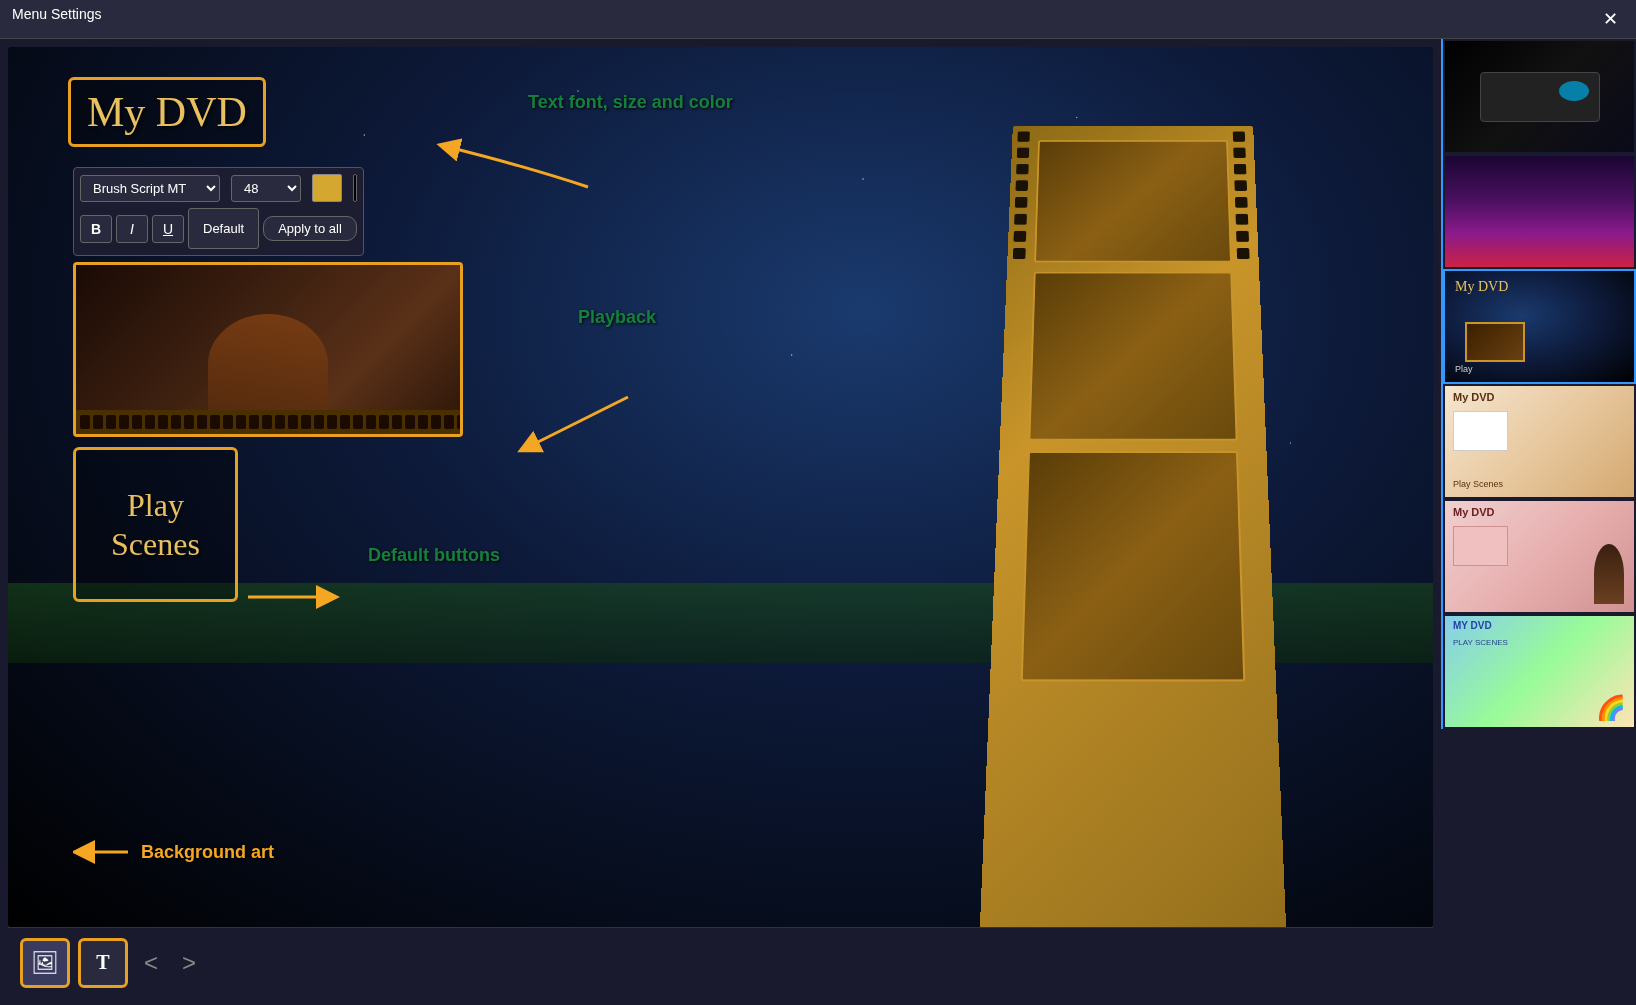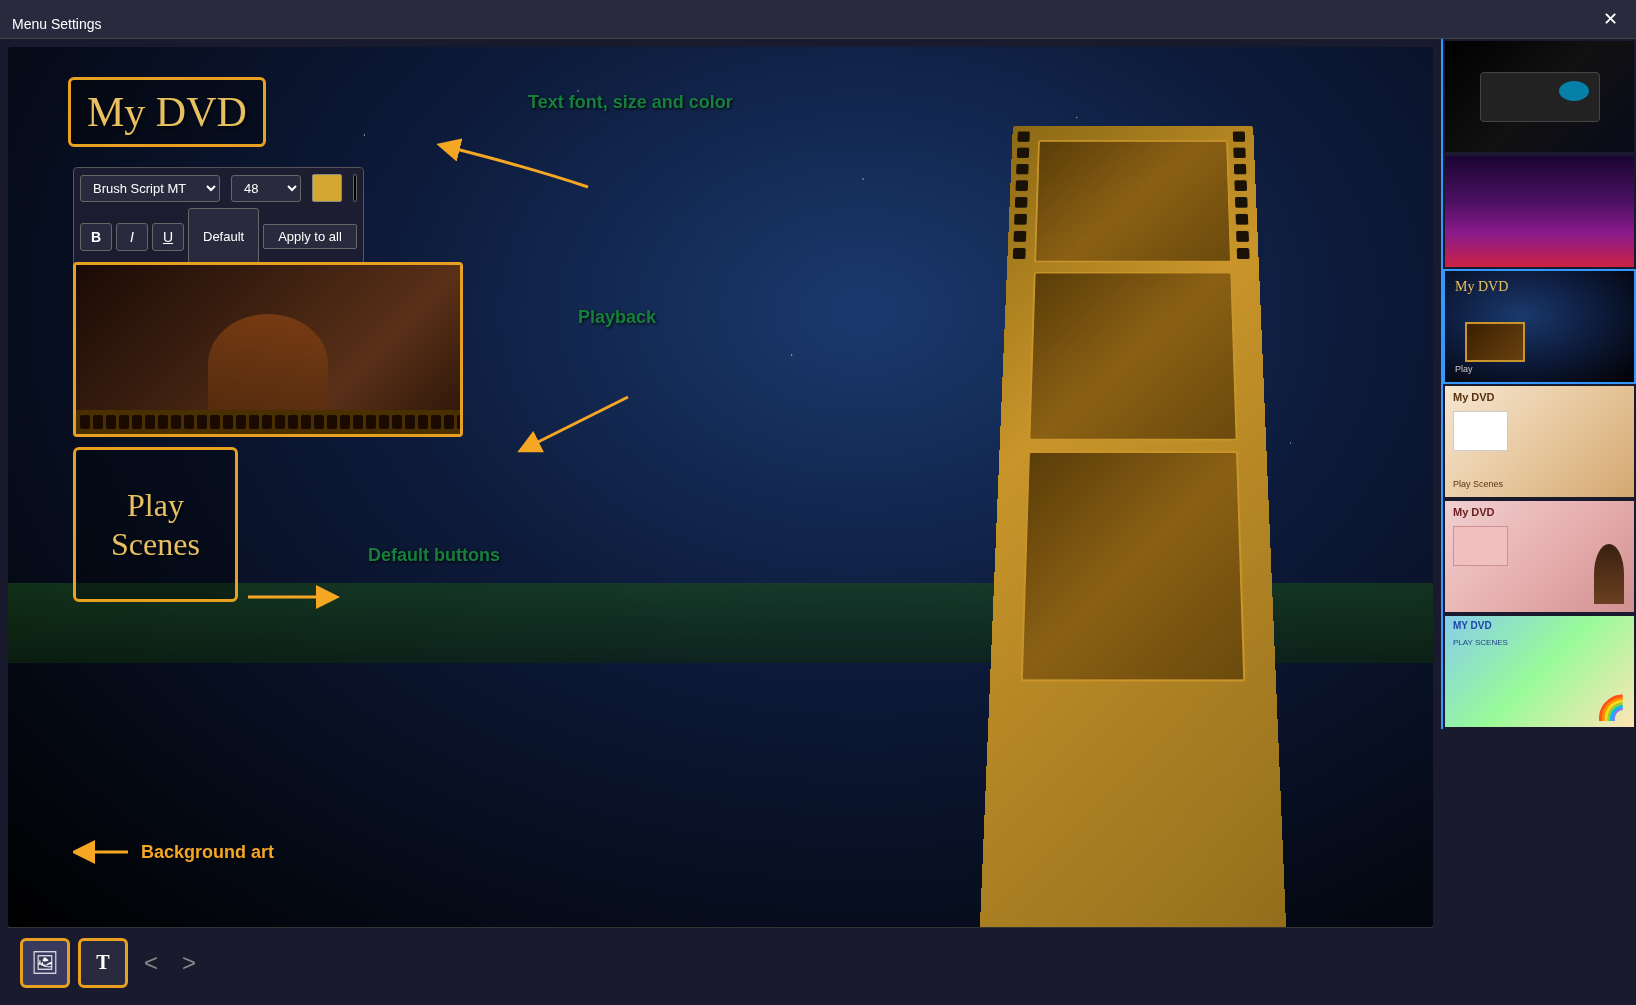--- a/index.html
+++ b/index.html
@@ -15,21 +15,21 @@
       width: 1636px;
       height: 1005px;
       background: #1a1a2e;
       display: flex;
       flex-direction: column;
     }
     .title-bar {
       background: #2a2a3e;
       padding: 6px 12px;
       display: flex;
-      align-items: flex-end;
+      align-items: flex-start;
       justify-content: space-between;
       border-bottom: 1px solid #444;
       flex-shrink: 0;
     }
     .title-bar-text {
       font-size: 14px;
       color: #fff;
     }
     .close-btn {
       background: none;
@@ -226,36 +226,36 @@
       cursor: pointer;
       border-radius: 3px;
       display: flex;
       align-items: center;
       justify-content: center;
     }
     .fmt-btn.bold { font-weight: bold; }
     .fmt-btn.italic { font-style: italic; }
     .fmt-btn.underline { text-decoration: underline; }
     .default-btn {
-      padding: 20px 14px;
+      padding: 12px 14px;
       background: #2a2a3e;
       border: 1px solid #666;
       color: #fff;
       font-size: 13px;
       cursor: pointer;
       border-radius: 3px;
     }
     .apply-all-btn {
       padding: 4px 14px;
       background: #2a2a3e;
       border: 1px solid #666;
       color: #fff;
       font-size: 13px;
       cursor: pointer;
-      border-radius: 2px;
+      border-radius: 10px;
     }
 
     
     .thumbnail-box {
       position: absolute;
       left: 65px;
       top: 215px;
       border: 3px solid #e8a020;
       border-radius: 4px;
       width: 390px;

